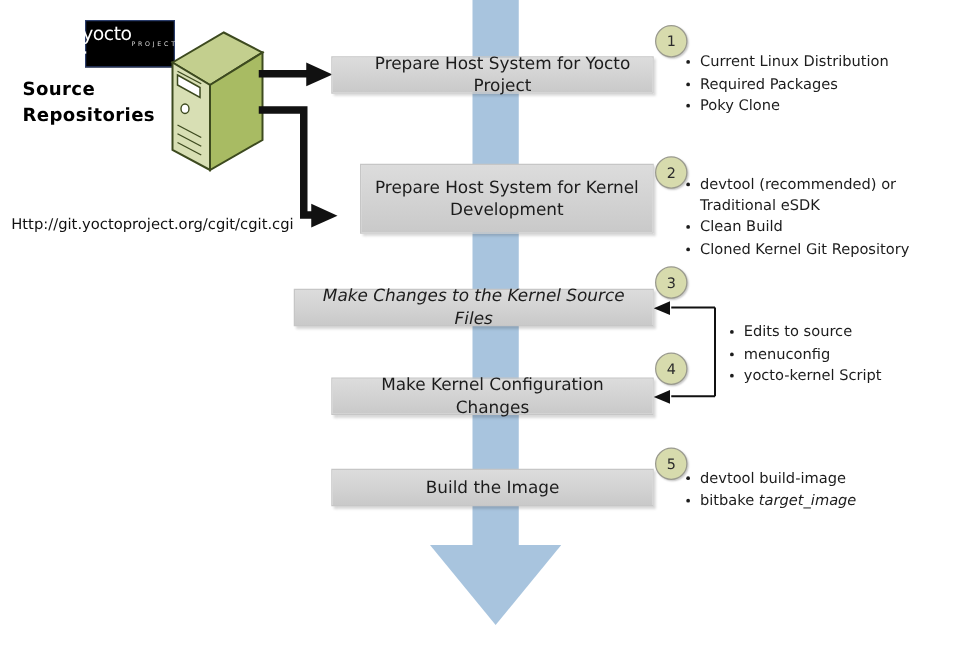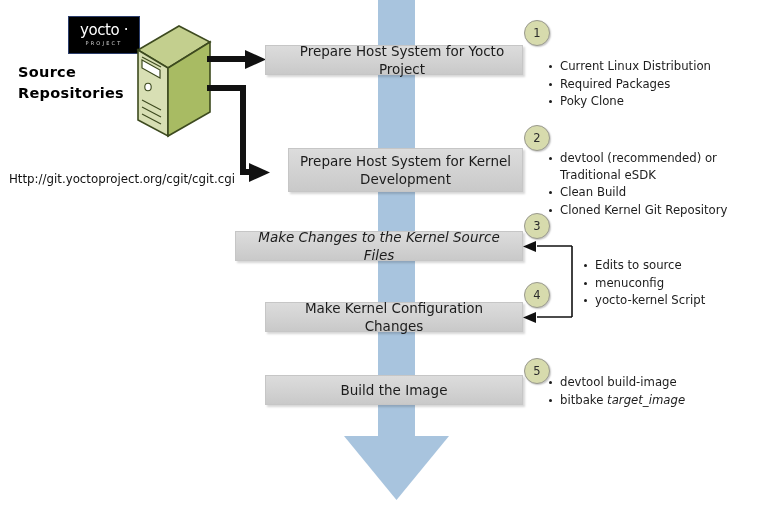--- a/index.html
+++ b/index.html
@@ -60,21 +60,21 @@
     text-align:left;color:#000;letter-spacing:0.3px;
   }
   .url-label{
     position:absolute;font-size:11.8px;color:#111;white-space:nowrap;
   }
 
   
   .logo{
     position:absolute;left:68px;top:16px;width:70px;height:36px;
     background:#000;border:1.5px solid #2b3d6b;
-    display:flex;flex-direction:column;align-items:center;justify-content:center;
+    display:flex;flex-direction:row;align-items:center;justify-content:center;
   }
   .logo .l1{
     color:#fff;font-size:15px;line-height:15px;letter-spacing:-0.4px;
     font-family:"DejaVu Sans","Liberation Sans",sans-serif;
   }
   .logo .l2{
     color:#d8d8d8;font-size:5px;letter-spacing:2.2px;line-height:8px;margin-top:1px;
   }
 
   svg.ovl{position:absolute;left:0;top:0;width:769px;height:517px;overflow:visible;}
@@ -132,43 +132,43 @@
       <path d="M572,246 L572,317" stroke="#111" stroke-width="1.6" fill="none"></path>
       <path d="M572,246 L537,246" stroke="#111" stroke-width="1.6" fill="none"></path>
       <path d="M572,317 L537,317" stroke="#111" stroke-width="1.6" fill="none"></path>
       <polygon points="536,241 523,246.5 536,252" fill="#111"></polygon>
       <polygon points="536,312 523,317.5 536,323" fill="#111"></polygon>
     </g>
   </svg>
 
   <div class="pbox" style="left:265px;top:45px;width:258px;height:30px;padding-left:24px;">Prepare Host System for Yocto Project</div>
 
-  <div class="pbox" style="left:288px;top:148px;width:235px;height:44px;">Prepare Host System for Kernel Development</div>
+  <div class="pbox" style="left:288px;top:131px;width:235px;height:56px;">Prepare Host System for Kernel Development</div>
 
   <div class="pbox" style="left:235px;top:231px;width:288px;height:30px;font-style:italic;">Make Changes to the Kernel Source Files</div>
 
   <div class="pbox" style="left:265px;top:302px;width:258px;height:30px;">Make Kernel Configuration Changes</div>
 
   <div class="pbox" style="left:265px;top:375px;width:258px;height:30px;">Build the Image</div>
 
   <div class="numcirc" style="left:524px;top:20px;">1</div>
   <div class="numcirc" style="left:524px;top:125px;">2</div>
   <div class="numcirc" style="left:524px;top:213px;">3</div>
   <div class="numcirc" style="left:524px;top:282px;">4</div>
   <div class="numcirc" style="left:524px;top:358px;">5</div>
 
-  <div class="notes" style="left:548px;top:41px;width:215px;margin-top:17px;">
+  <div class="notes" style="left:548px;top:41px;width:215px;">
     <ul>
       <li>Current Linux Distribution</li>
       <li>Required Packages</li>
       <li>Poky Clone</li>
     </ul>
   </div>
 
-  <div class="notes" style="left:548px;top:139px;width:205px;margin-top:11px;">
+  <div class="notes" style="left:548px;top:139px;width:205px;">
     <ul>
       <li>devtool (recommended) or Traditional eSDK</li>
       <li>Clean Build</li>
       <li>Cloned Kernel Git Repository</li>
     </ul>
   </div>
 
   <div class="notes" style="left:583px;top:257px;width:180px;">
     <ul>
       <li>Edits to source</li>

